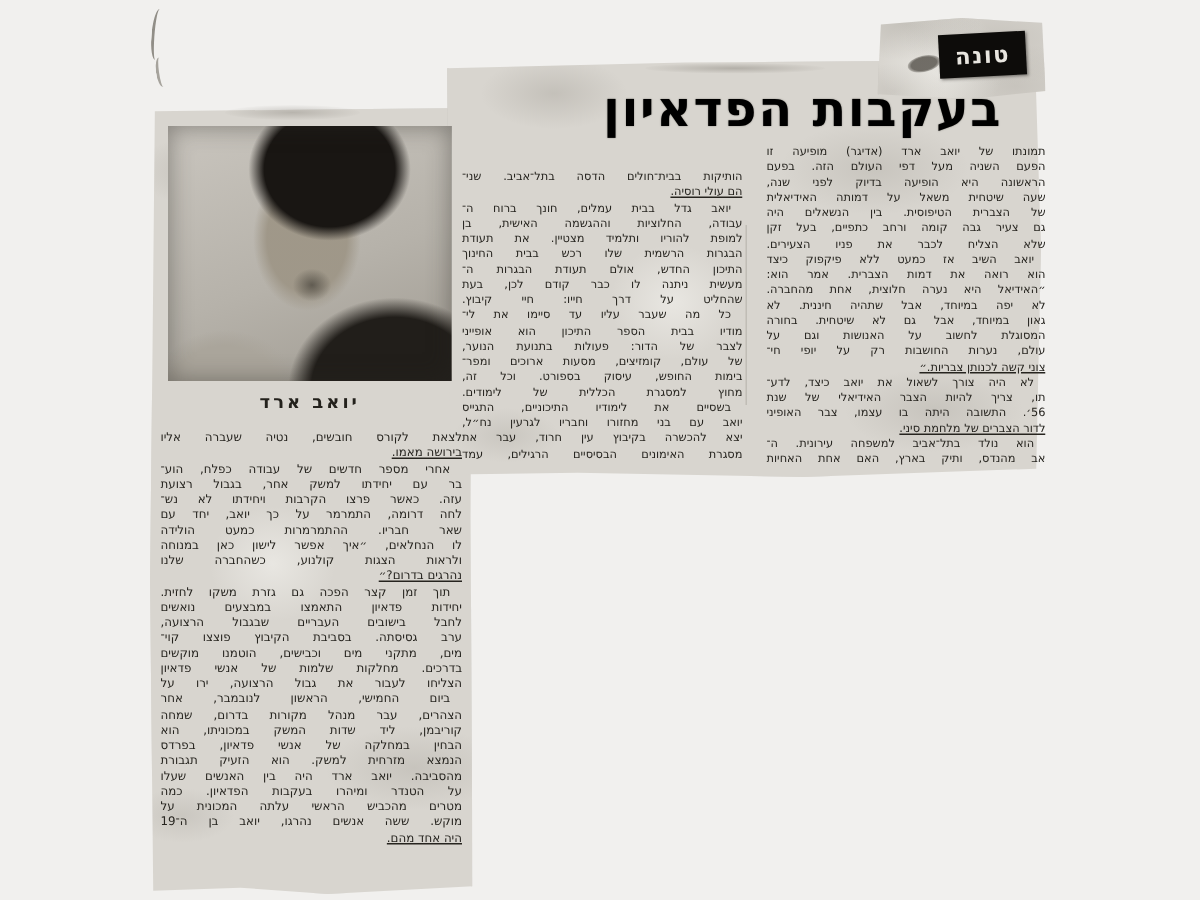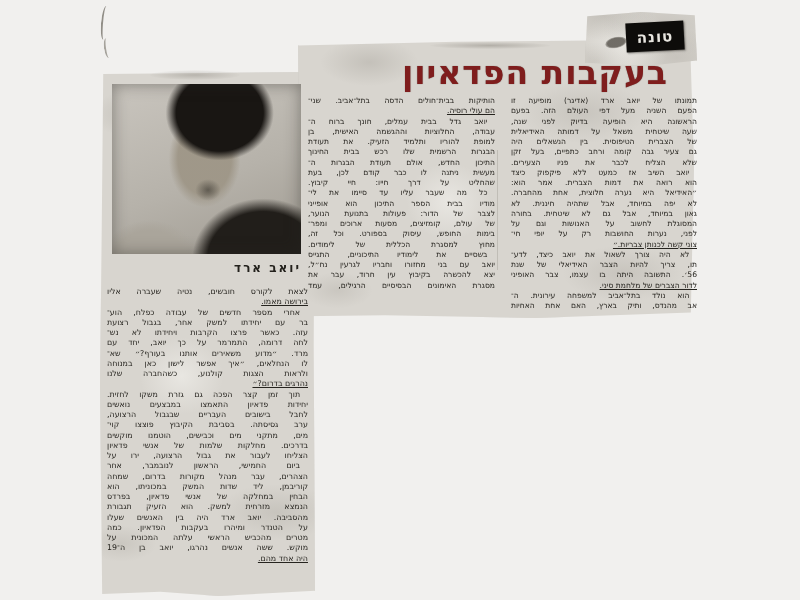--- a/index.html
+++ b/index.html
@@ -48,21 +48,21 @@
     position:absolute;left:605px;top:37px;width:22px;height:11px;
     background:radial-gradient(ellipse at 50% 50%, #4a463f 0 55%, rgba(74,70,63,0) 80%);
     border-radius:50%;transform:rotate(-12deg);opacity:.75;
   }
 
   
   .headline{
     position:absolute;left:366px;top:50px;width:302px;height:48px;
     margin:0;direction:rtl;text-align:right;
     font-size:33px;line-height:46px;font-weight:bold;
-    color:#7f1d1d;letter-spacing:1px;
+    color:#000000;letter-spacing:1px;
     text-shadow:0 0 1px rgba(23,21,15,.55);
     white-space:nowrap;
   }
 
   
   .photo{
     position:absolute;left:112px;top:84px;width:189px;height:170px;
     background:
       radial-gradient(ellipse 66px 58px at 57% 17%, #191613 0 66%, rgba(25,22,19,0) 82%),
       radial-gradient(ellipse 46px 62px at 49% 44%, rgba(158,150,135,.95) 0 58%, rgba(158,150,135,0) 78%),
@@ -71,35 +71,35 @@
       linear-gradient(160deg,#c9c5be 0%,#b6b2aa 55%,#a09b92 100%);
     box-shadow:inset 0 0 16px rgba(40,38,33,.45);
   }
   .photo .shadow-neck{
     position:absolute;left:44%;top:56%;width:26px;height:22px;
     background:radial-gradient(ellipse,rgba(45,42,36,.55),transparent 70%);
   }
 
   .caption{
     position:absolute;left:112px;top:261px;width:189px;
-    direction:rtl;text-align:right;
+    direction:rtl;text-align:center;
     font-size:12px;font-weight:bold;color:#23211c;letter-spacing:2px;
   }
 
   
   .col{
     position:absolute;direction:rtl;color:#26241f;
   }
   .col .line{
     text-align:justify;text-align-last:justify;
     white-space:nowrap;overflow:hidden;
   }
   .col .line.para-end{text-align-last:right;text-decoration:underline;}
   .col-right {left:511px;top:96px;width:186px;height:216px;font-size:7.6px;line-height:10.25px;}
-  .col-middle{left:308px;top:96px;width:187px;height:216px;font-size:7.6px;line-height:10.25px;}
+  .col-middle{left:308px;top:113px;width:187px;height:216px;font-size:7.6px;line-height:10.25px;}
   .col-bottom{left:107px;top:287px;width:201px;height:299px;font-size:7.9px;line-height:10.25px;}
 
   
   .pen-mark-1{
     position:absolute;left:101px;top:6px;width:6px;height:34px;
     border-left:2px solid #7a766e;border-radius:60% 40% 50% 50%;
     transform:rotate(4deg);opacity:.8;
   }
   .pen-mark-2{
     position:absolute;left:104px;top:38px;width:5px;height:20px;
@@ -154,35 +154,35 @@
       <div class="line">שעה שיטחית משאל על דמותה האידיאלית</div>
       <div class="line">של הצברית הטיפוסית. בין הנשאלים היה</div>
       <div class="line">גם צעיר גבה קומה ורחב כתפיים, בעל זקן</div>
       <div class="line">שלא הצליח לכבר את פניו הצעירים.</div>
       <div class="line"> יואב השיב אז כמעט ללא פיקפוק כיצד</div>
       <div class="line">הוא רואה את דמות הצברית. אמר הוא:</div>
       <div class="line">״האידיאל היא נערה חלוצית, אחת מהחברה.</div>
       <div class="line">לא יפה במיוחד, אבל שתהיה חיננית. לא</div>
       <div class="line">גאון במיוחד, אבל גם לא שיטחית. בחורה</div>
       <div class="line">המסוגלת לחשוב על האנושות וגם על</div>
-      <div class="line">לפני, נערות החושבות רק על יופי חי־</div>
+      <div class="line">עולם, נערות החושבות רק על יופי חי־</div>
       <div class="line para-end">צוני קשה לכנותן צבריות.״</div>
       <div class="line"> לא היה צורך לשאול את יואב כיצד, לדע־</div>
       <div class="line">תו, צריך להיות הצבר האידיאלי של שנת</div>
       <div class="line">56׳. התשובה היתה בו עצמו, צבר האופיני</div>
       <div class="line para-end">לדור הצברים של מלחמת סיני.</div>
       <div class="line"> הוא נולד בתל־אביב למשפחה עירונית. ה־</div>
       <div class="line">אב מהנדס, ותיק בארץ, האם אחת האחיות</div>
     </div>
   <div class="col col-middle">
       <div class="line">הותיקות בבית־חולים הדסה בתל־אביב. שני־</div>
       <div class="line para-end">הם עולי רוסיה.</div>
       <div class="line"> יואב גדל בבית עמלים, חונך ברוח ה־</div>
       <div class="line">עבודה, החלוציות וההגשמה האישית, בן</div>
-      <div class="line">למופת להוריו ותלמיד הזעיק. את תעודת</div>
+      <div class="line">למופת להוריו ותלמיד מצטיין. את תעודת</div>
       <div class="line">הבגרות הרשמית שלו רכש בבית החינוך</div>
       <div class="line">התיכון החדש, אולם תעודת הבגרות ה־</div>
       <div class="line">מעשית ניתנה לו כבר קודם לכן, בעת</div>
       <div class="line">שהחליט על דרך חייו: חיי קיבוץ.</div>
       <div class="line"> כל מה שעבר עליו עד סיימו את לי־</div>
       <div class="line">מודיו בבית הספר התיכון הוא אופייני</div>
       <div class="line">לצבר של הדור: פעולות בתנועת הנוער,</div>
       <div class="line">של עולם, קומזיצים, מסעות ארוכים ומפר־</div>
       <div class="line">בימות החופש, עיסוק בספורט. וכל זה,</div>
       <div class="line">מחוץ למסגרת הכללית של לימודים.</div>
@@ -191,21 +191,21 @@
       <div class="line">יצא להכשרה בקיבוץ עין חרוד, עבר את</div>
       <div class="line">מסגרת האימונים הבסיסיים הרגילים, עמד</div>
     </div>
   <div class="col col-bottom">
       <div class="line">לצאת לקורס חובשים, נטיה שעברה אליו</div>
       <div class="line para-end">בירושה מאמו.</div>
       <div class="line"> אחרי מספר חדשים של עבודה כפלח, הוע־</div>
       <div class="line">בר עם יחידתו למשק אחר, בגבול רצועת</div>
       <div class="line">עזה. כאשר פרצו הקרבות ויחידתו לא נש־</div>
       <div class="line">לחה דרומה, התמרמר על כך יואב, יחד עם</div>
-      <div class="line">מרד. ״מדוע משאירים אותנו בעורף?״ שא־</div>
+      <div class="line">שאר חבריו. ההתמרמרות כמעט הולידה</div>
       <div class="line">לו הנחלאים, ״איך אפשר לישון כאן במנוחה</div>
       <div class="line">ולראות הצגות קולנוע, כשהחברה שלנו</div>
       <div class="line para-end">נהרגים בדרום?״</div>
       <div class="line"> תוך זמן קצר הפכה גם גזרת משקו לחזית.</div>
       <div class="line">יחידות פדאיון התאמצו במבצעים נואשים</div>
       <div class="line">לחבל בישובים העבריים שבגבול הרצועה,</div>
       <div class="line">ערב גסיסתה. בסביבת הקיבוץ פוצצו קוי־</div>
       <div class="line">מים, מתקני מים וכבישים, הוטמנו מוקשים</div>
       <div class="line">בדרכים. מחלקות שלמות של אנשי פדאיון</div>
       <div class="line">הצליחו לעבור את גבול הרצועה, ירו על</div>

